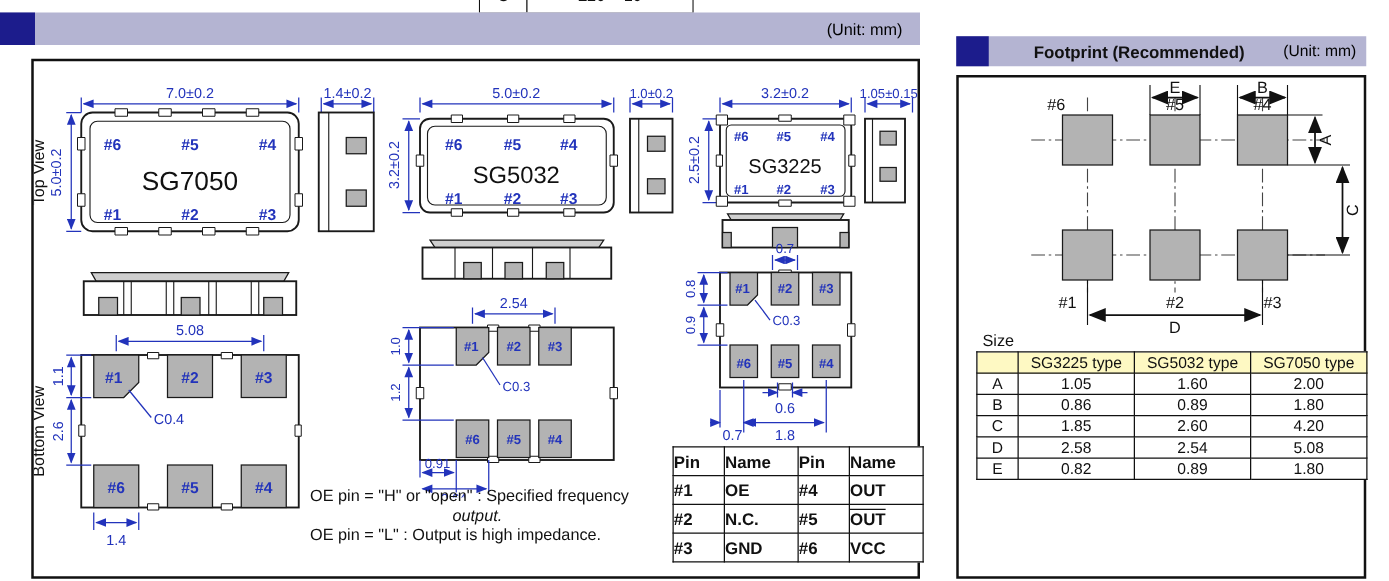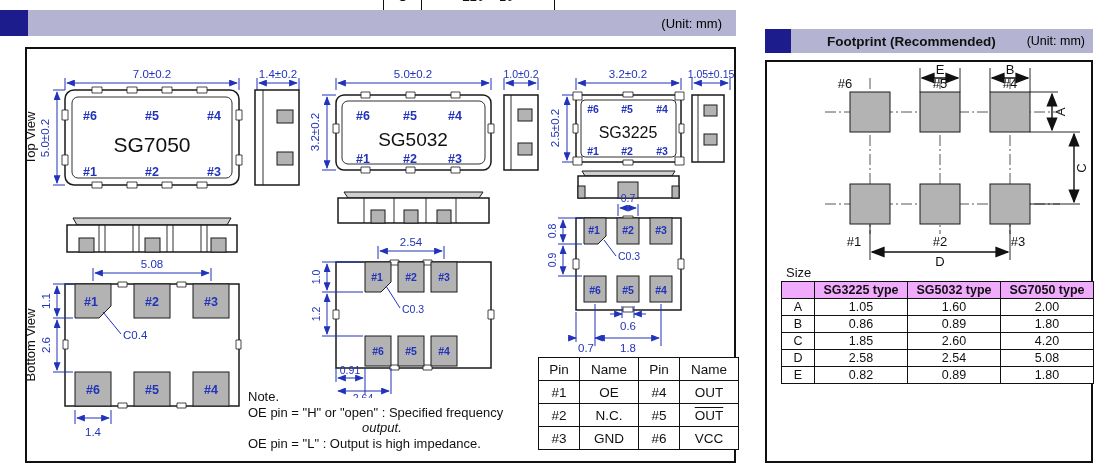--- a/index.html
+++ b/index.html
@@ -34,30 +34,30 @@
   .lid{fill:#cfcfcf;stroke:#1a1a1a;stroke-width:1;}
   .cl{stroke:#444;stroke-width:0.9;stroke-dasharray:11 3 2 3;fill:none;}
   .dlk{stroke:#111;stroke-width:1.4;fill:none;}
   .ext{stroke:#111;stroke-width:0.9;fill:none;}
   .flab{fill:#111;font-family:"Liberation Sans",sans-serif;font-size:13px;}
   
   .note{position:absolute;left:248px;top:389px;width:290px;font-size:13px;line-height:15.5px;}
   .note .out{margin-left:114px;font-style:italic;}
   
   .pin-table{position:absolute;left:538px;top:357px;border-collapse:collapse;background:#fff;}
-  .pin-table th,.pin-table td{border:1.6px solid #111;font-size:13.5px;font-weight:normal;
-       text-align:center;height:22px;padding:0;}
+  .pin-table th,.pin-table td{border:1.6px solid #111;font-size:13.5px;font-weight:bold;
+       text-align:left;height:22px;padding:0;}
   .pt-c1{width:40px;} .pt-c2{width:58px;}
   .ovl{text-decoration:overline;}
   
   .size-label{position:absolute;left:786px;top:265px;font-size:13px;}
   .size-table{position:absolute;left:781px;top:281px;border-collapse:collapse;background:#fff;}
   .size-table th,.size-table td{border:1.2px solid #111;font-size:12.5px;font-weight:normal;
        text-align:center;height:16px;padding:0 2px;}
-  .size-table th{background:#f0abfc;font-weight:bold;}
+  .size-table th{background:#fef9c3;}
   .st-c0{width:28px;} .st-c{width:88px;}
   .fp-note{position:absolute;left:772px;top:390px;width:314px;font-size:13.4px;
        line-height:16.6px;text-align:justify;}
 </style>
 </head>
 <body>
 
 <div class="page">
 
   <svg width="0" height="0" style="position:absolute">
@@ -290,21 +290,20 @@
       <path class="dl" d="M30,262 V292 M49,254 V296 M115,254 V296"></path>
       <line class="dl" x1="22" y1="288" x2="30" y2="288" marker-end="url(#mB)"></line>
       <line class="dl" x1="57" y1="288" x2="49" y2="288" marker-end="url(#mB)"></line>
       <line class="dl" x1="51" y1="288" x2="113" y2="288" marker-start="url(#mB)" marker-end="url(#mB)"></line>
       <text class="dt" x="40" y="302" text-anchor="middle">0.7</text>
       <text class="dt" x="82" y="302" text-anchor="middle">1.8</text>
     </g>
   </svg>
 
   <div class="note">
-    <div>Note.</div>
     <div>OE pin = "H" or "open" : Specified frequency</div>
     <div class="out">output.</div>
     <div>OE pin = "L" : Output is high impedance.</div>
   </div>
 
   <table class="pin-table">
     <tbody>
         <tr>
       <th class="pt-c1">Pin</th>
       <th class="pt-c2">Name</th>

